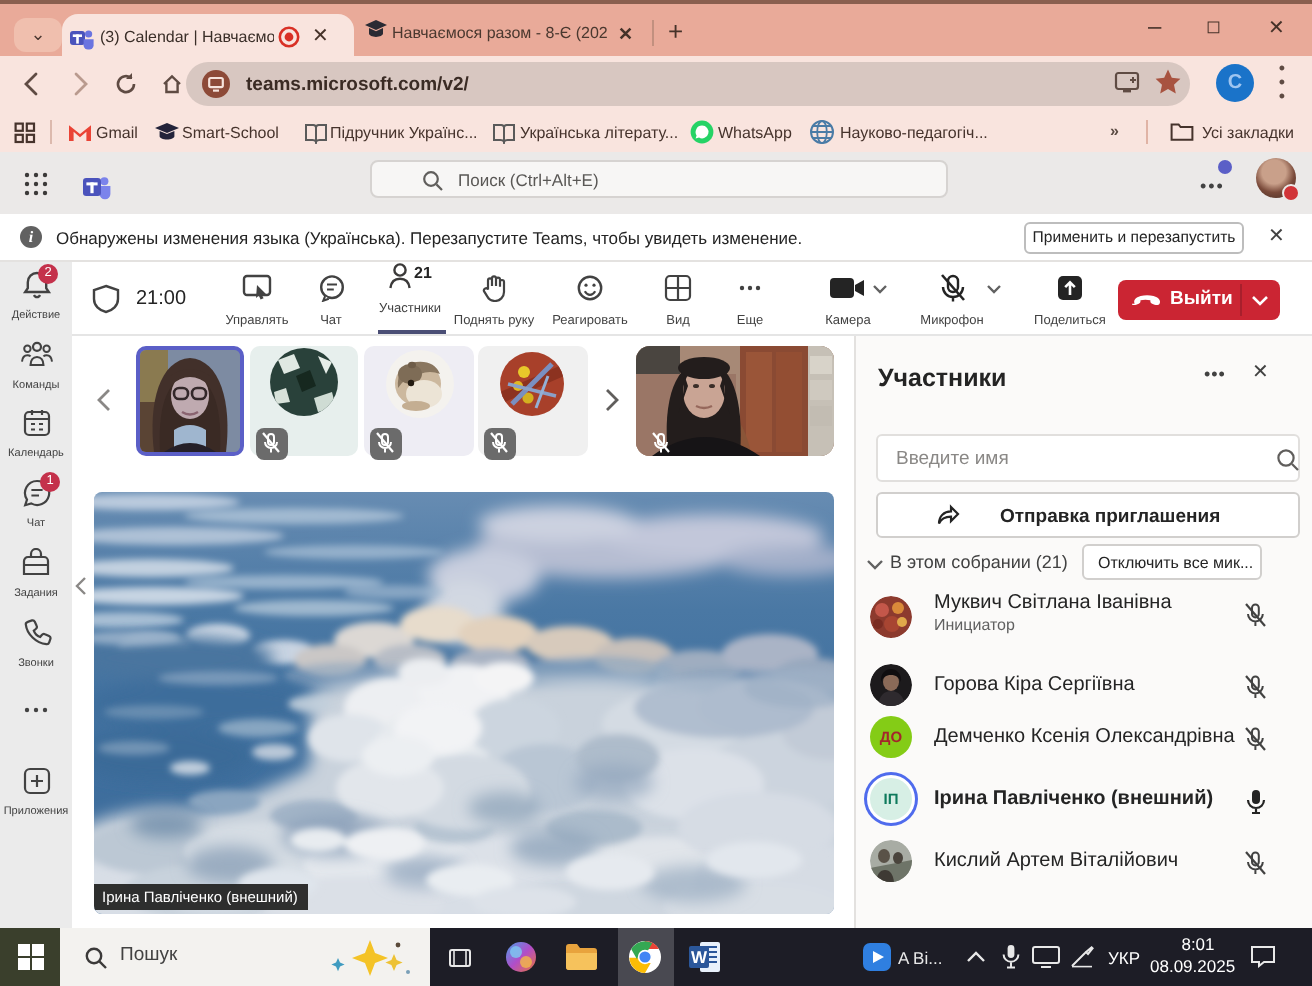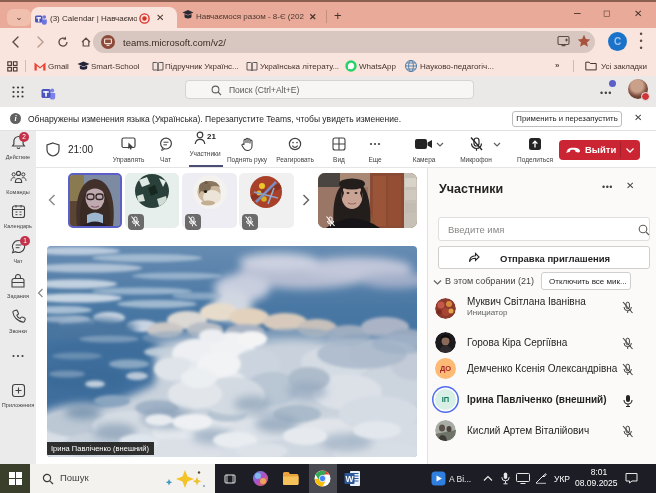--- a/index.html
+++ b/index.html
@@ -8,21 +8,21 @@
 
 #titlebar { left:0; top:0; width:656px; height:28px; background:#e9aa99; border-top:2px solid #8a5f4f; }
 #tabsearch { left:7px; top:7px; width:24px; height:17px; background:#f0bfae; border-radius:6px; color:#4a3630; font-size:9px; text-align:center; line-height:16px; }
 #tab1 { left:31px; top:5px; width:146px; height:23px; background:#f9e4de; border-radius:8px 8px 0 0; }
 #tab1 .txt { position:absolute; left:19px; top:7px; font-size:8px; width:87px; overflow:hidden; color:#3a2e28; white-space:nowrap; }
 #tab2txt { left:196px; top:10px; font-size:8px; color:#4a382f; white-space:nowrap; }
 .tabx { color:#453229; font-size:9px; font-weight:bold; }
 
 #navbar { left:0; top:28px; width:656px; height:28px; background:#f9e4de; }
 #addrpill { position:absolute; left:93px; top:3px; width:502px; height:22px; background:#d8c7c1; border-radius:11px; }
-#addrpill .url { position:absolute; left:30px; top:6px; font-size:9.5px; color:#3a2b24; }
+#addrpill .url { position:absolute; left:30px; top:6px; font-size:9.5px; color:#3a2b24;font-weight:bold; }
 
 #bookmarks { left:0; top:56px; width:656px; height:20px; background:#f9e4de; font-size:8px; color:#46332c; }
 .bm { position:absolute; top:6px; white-space:nowrap; }
 
 #theader { left:0; top:76px; width:656px; height:31px; background:#ebe9e8; }
 #tsearch { position:absolute; left:185px; top:4px; width:289px; height:19px; background:#f7f6f5; border:1px solid #d6d3d1; border-radius:4px; }
 #tsearch span { position:absolute; left:43px; top:4px; font-size:8.5px; color:#5a5856; }
 
 #notif { left:0; top:107px; width:656px; height:24px; background:#fff; border-bottom:1px solid #e4e2e0; font-size:8.5px; color:#242424; }
 #notifbtn { position:absolute; left:512px; top:4px; width:110px; height:16px; border:1px solid #bdbdbd; border-radius:3px; background:#fff; font-size:7.8px; color:#242424; text-align:center; line-height:14px; }
@@ -712,21 +712,21 @@
         </svg>
     </div>
     <div class="pname" style="top:10px;">Горова Кіра Сергіївна</div>
     <svg style="position:absolute;left:193px;top:10px" width="13" height="13" viewBox="0 0 13 13">
         <rect x="5" y="1.2" width="3.4" height="6.5" rx="1.7" fill="none" stroke="#424242" stroke-width="1"></rect>
         <path d="M3 6a3.7 3.7 0 0 0 7.4 0M6.7 10v2" stroke="#424242" stroke-width="1" fill="none"></path>
         <path d="M2 1 L11.5 12" stroke="#424242" stroke-width="1.1"></path>
       </svg>
   </div>
   <div class="prow" style="top:185px;height:31px;">
-    <div class="pav" style="top:5px;background:#fdba74;color:#a4262c;font-weight:bold;">ДО</div>
+    <div class="pav" style="top:5px;background:#84cc16;color:#a4262c;font-weight:bold;">ДО</div>
     <div class="pname" style="top:10px;">Демченко Ксенія Олександрівна</div>
     <svg style="position:absolute;left:193px;top:10px" width="13" height="13" viewBox="0 0 13 13">
         <rect x="5" y="1.2" width="3.4" height="6.5" rx="1.7" fill="none" stroke="#424242" stroke-width="1"></rect>
         <path d="M3 6a3.7 3.7 0 0 0 7.4 0M6.7 10v2" stroke="#424242" stroke-width="1" fill="none"></path>
         <path d="M2 1 L11.5 12" stroke="#424242" stroke-width="1.1"></path>
       </svg>
   </div>
   <div class="prow" style="top:216px;height:31px;">
     <div class="pav" style="top:5px;background:#d7efe5;color:#0f7a5c;font-weight:bold;box-shadow:0 0 0 1.5px #fff, 0 0 0 3px #4f6bed;">ІП</div>
     <div class="pname" style="top:10px;font-weight:bold;">Ірина Павліченко (внешний)</div>

